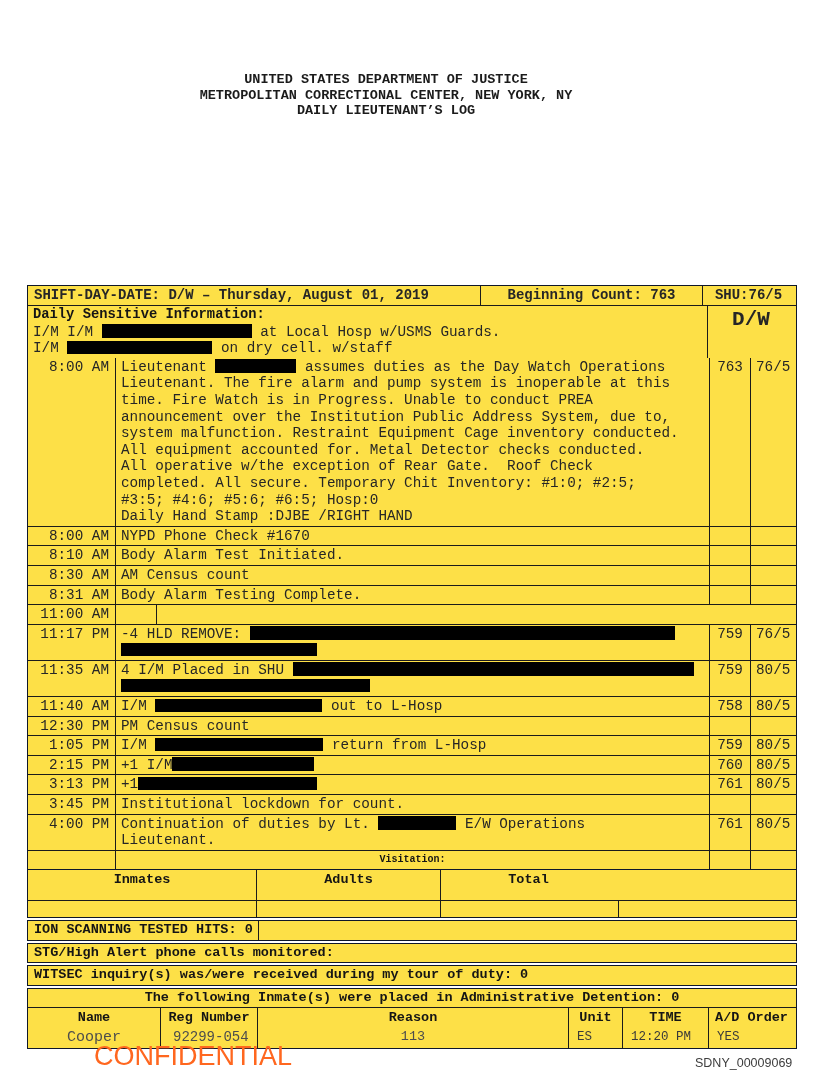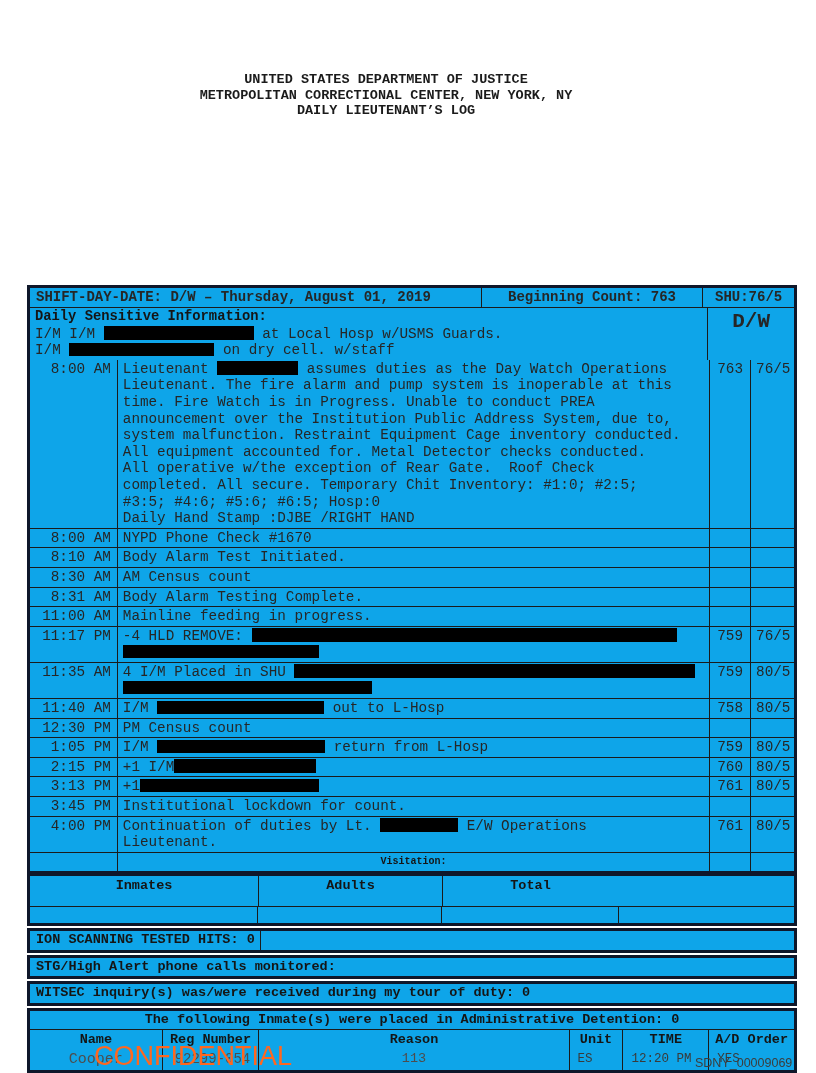--- a/index.html
+++ b/index.html
@@ -6,21 +6,21 @@
   body{
     width:816px;height:1073px;background:#ffffff;position:relative;
     font-family:"Liberation Mono","DejaVu Sans Mono",monospace;color:#262626;
     overflow:hidden;
   }
   .doc-header{
     position:absolute;top:72px;left:0;width:772px;text-align:center;
     font-weight:bold;font-size:13.5px;line-height:15.6px;color:#1b1b1b;
   }
   .doc-body{position:absolute;top:285px;left:27px;width:770px;}
-  .sec{border:3px solid #0f172a;background:#0ea5e9;}
+  .sec{border:1px solid #0f172a;background:#fde047;}
   .sec.gap{margin-top:2px;}
   .sec.attach{margin-top:-1px;}
   .row{display:flex;border-top:1px solid #1b1b1b;align-items:stretch;}
   .sec .row:first-child{border-top:none;}
   .cell{box-sizing:border-box;border-left:1px solid #1b1b1b;padding:1px 5px;overflow:hidden;}
   .row .cell:first-child{border-left:none;}
   .tline{line-height:16.6px;white-space:pre;min-height:16.6px;font-size:14.3px;}
   .redact{display:inline-block;height:13.5px;background:#000;vertical-align:-2px;}
   
   .s1{width:452px;font-weight:bold;font-size:14px;line-height:17px;padding-left:6px;}
@@ -137,23 +137,20 @@
         <div class="row">
           <div class="cell c-time">8:31 AM</div>
           <div class="cell c-desc">
             <div class="tline">Body Alarm Testing Complete.</div>
           </div>
           <div class="cell c-count"></div>
           <div class="cell c-shu"></div>
         </div>
         <div class="row">
           <div class="cell c-time">11:00 AM</div>
-          <div class="cell c-desc">
-            <div class="tline">Mainline feeding in progress.</div>
-          </div>
           <div class="cell c-count"></div>
           <div class="cell c-shu"></div>
         </div>
         <div class="row">
           <div class="cell c-time">11:17 PM</div>
           <div class="cell c-desc">
             <div class="tline">-4 HLD REMOVE: <span class="redact" style="width: 425px; background: rgb(0, 0, 0);"></span></div>
             <div class="tline"><span class="redact" style="width: 196px; background: rgb(0, 0, 0);"></span></div>
           </div>
           <div class="cell c-count">759</div>

